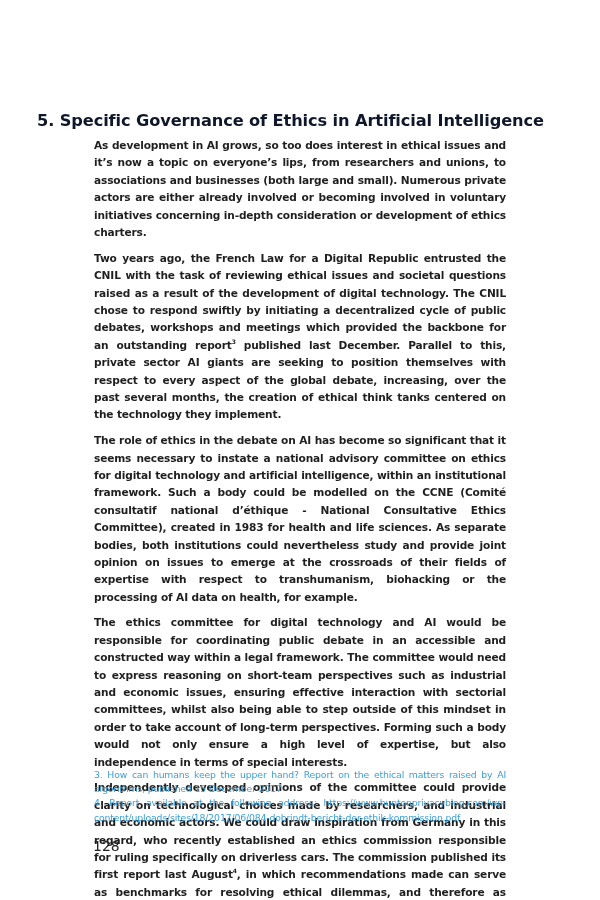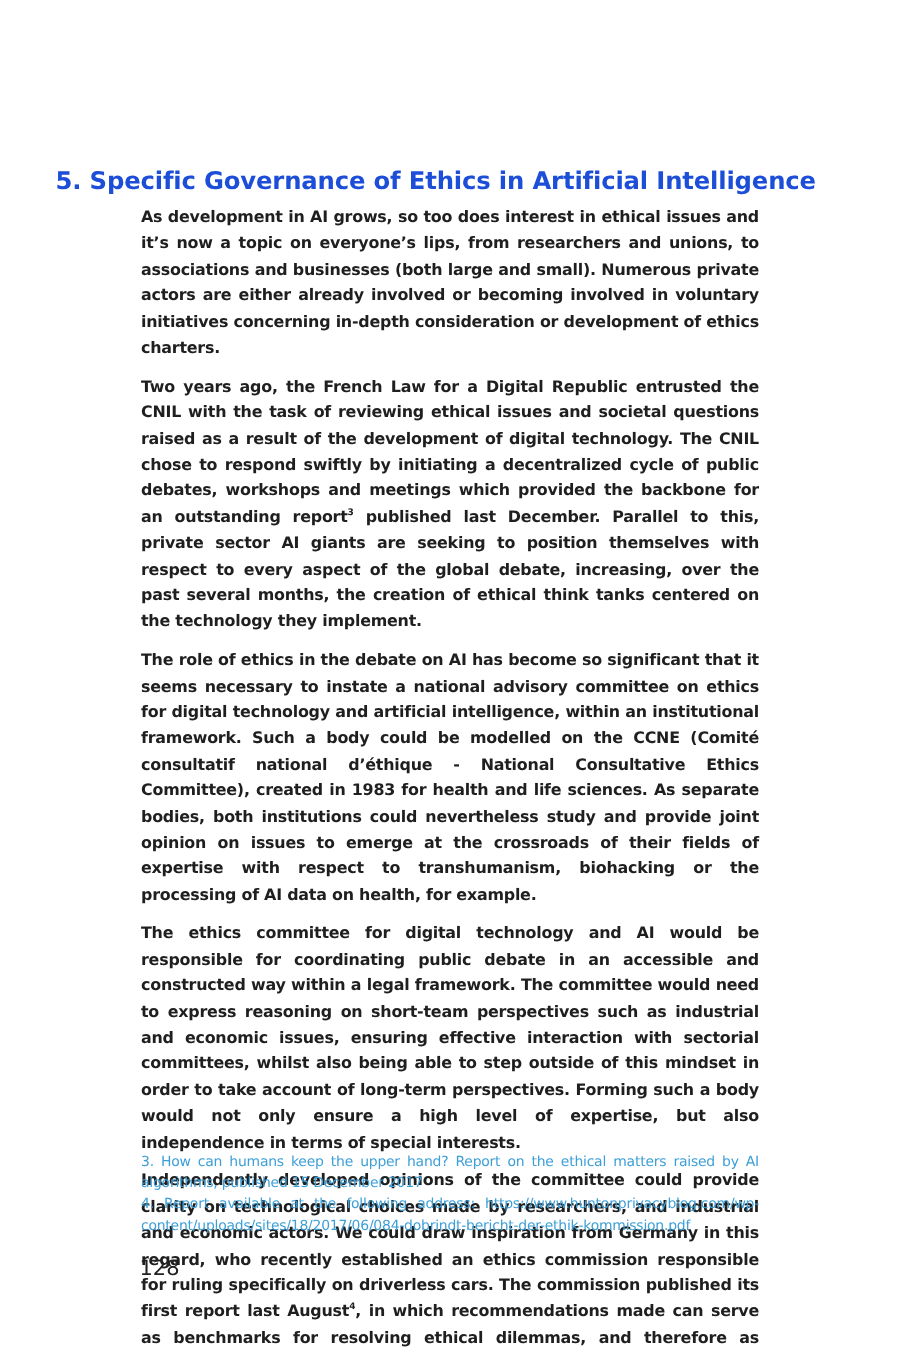--- a/index.html
+++ b/index.html
@@ -14,21 +14,21 @@
       overflow: hidden;
       font-family: "DejaVu Sans", "Liberation Sans", sans-serif;
       color: #1f1f1f;
     }
     .heading {
       position: absolute;
       left: 37px;
       top: 98px;
       font-size: 16.2px;
       font-weight: bold;
-      color: #1d4ed8;
+      color: #0f172a;
       white-space: nowrap;
       letter-spacing: -0.1px;
     }
     .body-text {
       position: absolute;
       left: 94px;
       top: 137px;
       width: 412px;
       font-size: 10.6px;
       line-height: 17.4px;

